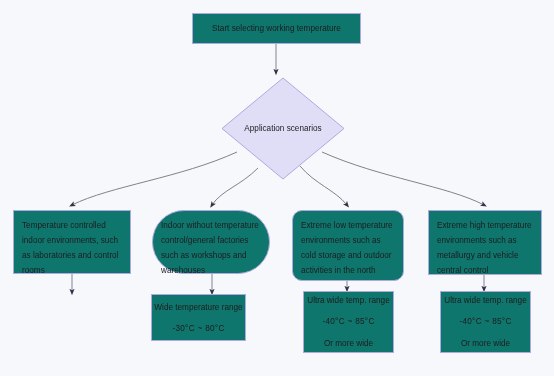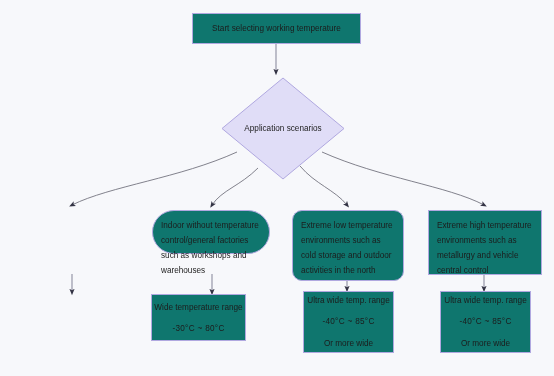--- a/index.html
+++ b/index.html
@@ -121,22 +121,25 @@
     <span class="txt">Start selecting working temperature</span>
   </div>
 
   <div class="diamond-wrap" style="left:221px; top:77px; width:124px; height:103px;">
     <svg width="124" height="103" viewBox="0 0 124 103" xmlns="http://www.w3.org/2000/svg">
       <polygon points="62,1 123,51.5 62,102 1,51.5" fill="#e0ddf7" stroke="#b0a8e0" stroke-width="1"></polygon>
     </svg>
     <div class="diamond-label">Application scenarios</div>
   </div>
 
+  <div class="node scenario" style="left:13px; top:210px; width:118px; height:64px;">
+    <span class="txt">Temperature controlled indoor environments, such as laboratories and control rooms</span>
+  </div>
 
-  <div class="node scenario" style="left:152px; top:210px; width:118px; height:44px;border-radius:32px;">
+  <div class="node scenario" style="left:152px; top:210px; width:118px; height:64px;border-radius:32px;">
     <span class="txt">Indoor without temperature control/general factories such as workshops and warehouses</span>
   </div>
 
   <div class="node scenario" style="left:292px; top:210px; width:112px; height:71px;border-radius:10px;">
     <span class="txt">Extreme low temperature environments such as cold storage and outdoor activities in the north</span>
   </div>
 
   <div class="node scenario" style="left:428px; top:210px; width:114px; height:65px;">
     <span class="txt">Extreme high temperature environments such as metallurgy and vehicle central control</span>
   </div>

